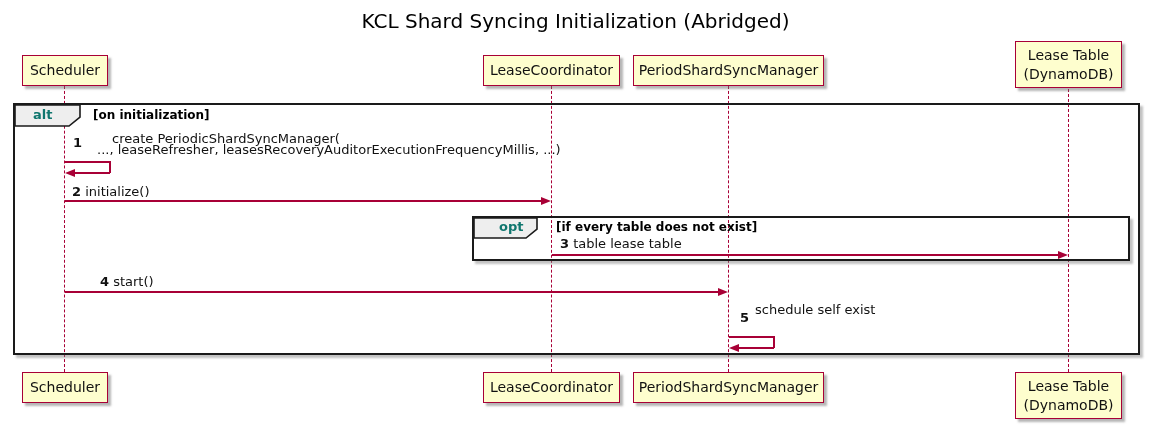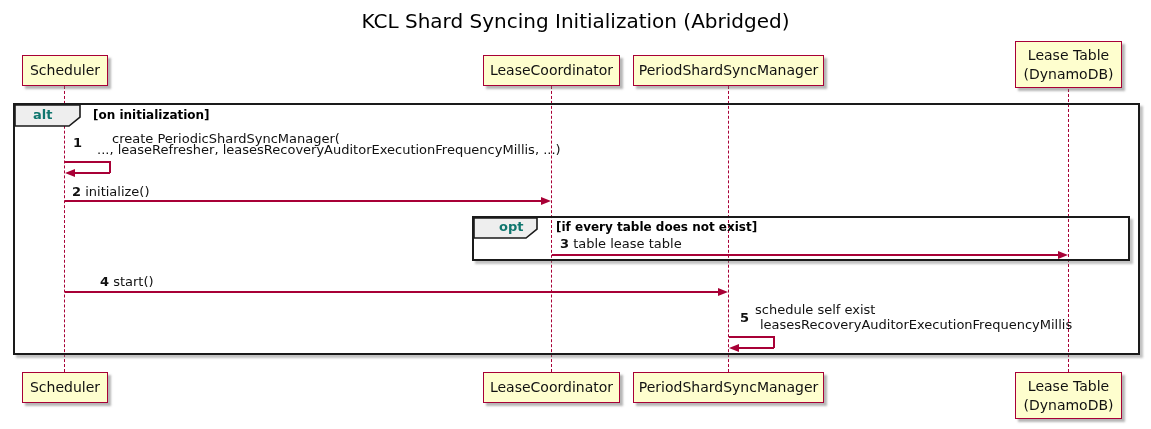--- a/index.html
+++ b/index.html
@@ -96,19 +96,18 @@
   <div class="mtext" style="left:560px; top:236px;"><span class="mnum">3</span> <span>table lease table</span></div>
   <div class="mline" style="left:552px; top:254px; width:507px;"></div>
   <div class="ahead-r" style="left:1058px; top:251px;"></div>
 
   <div class="mtext" style="left:72px; top:274px;margin-left:28px;"><span class="mnum">4</span> <span>start()</span></div>
   <div class="mline" style="left:65px; top:291px; width:654px;"></div>
   <div class="ahead-r" style="left:718px; top:288px;"></div>
 
   <div class="mtext mnum" style="left:740px; top:310px;">5</div>
   <div class="mtext" style="left:755px; top:302px;">schedule self exist</div>
-  <div class="mtext" style="left:760px; top:317px;">leasesRecoveryAuditorExecutionFrequencyMillis</div>
   <div class="mline" style="left:729px; top:336px; width:45px;"></div>
   <div class="mvert" style="left:773px; top:336px; height:12px;"></div>
   <div class="mline" style="left:738px; top:347px; width:36px;"></div>
   <div class="ahead-l" style="left:729px; top:344px;"></div>
 
 </div>
 
 </body></html>

